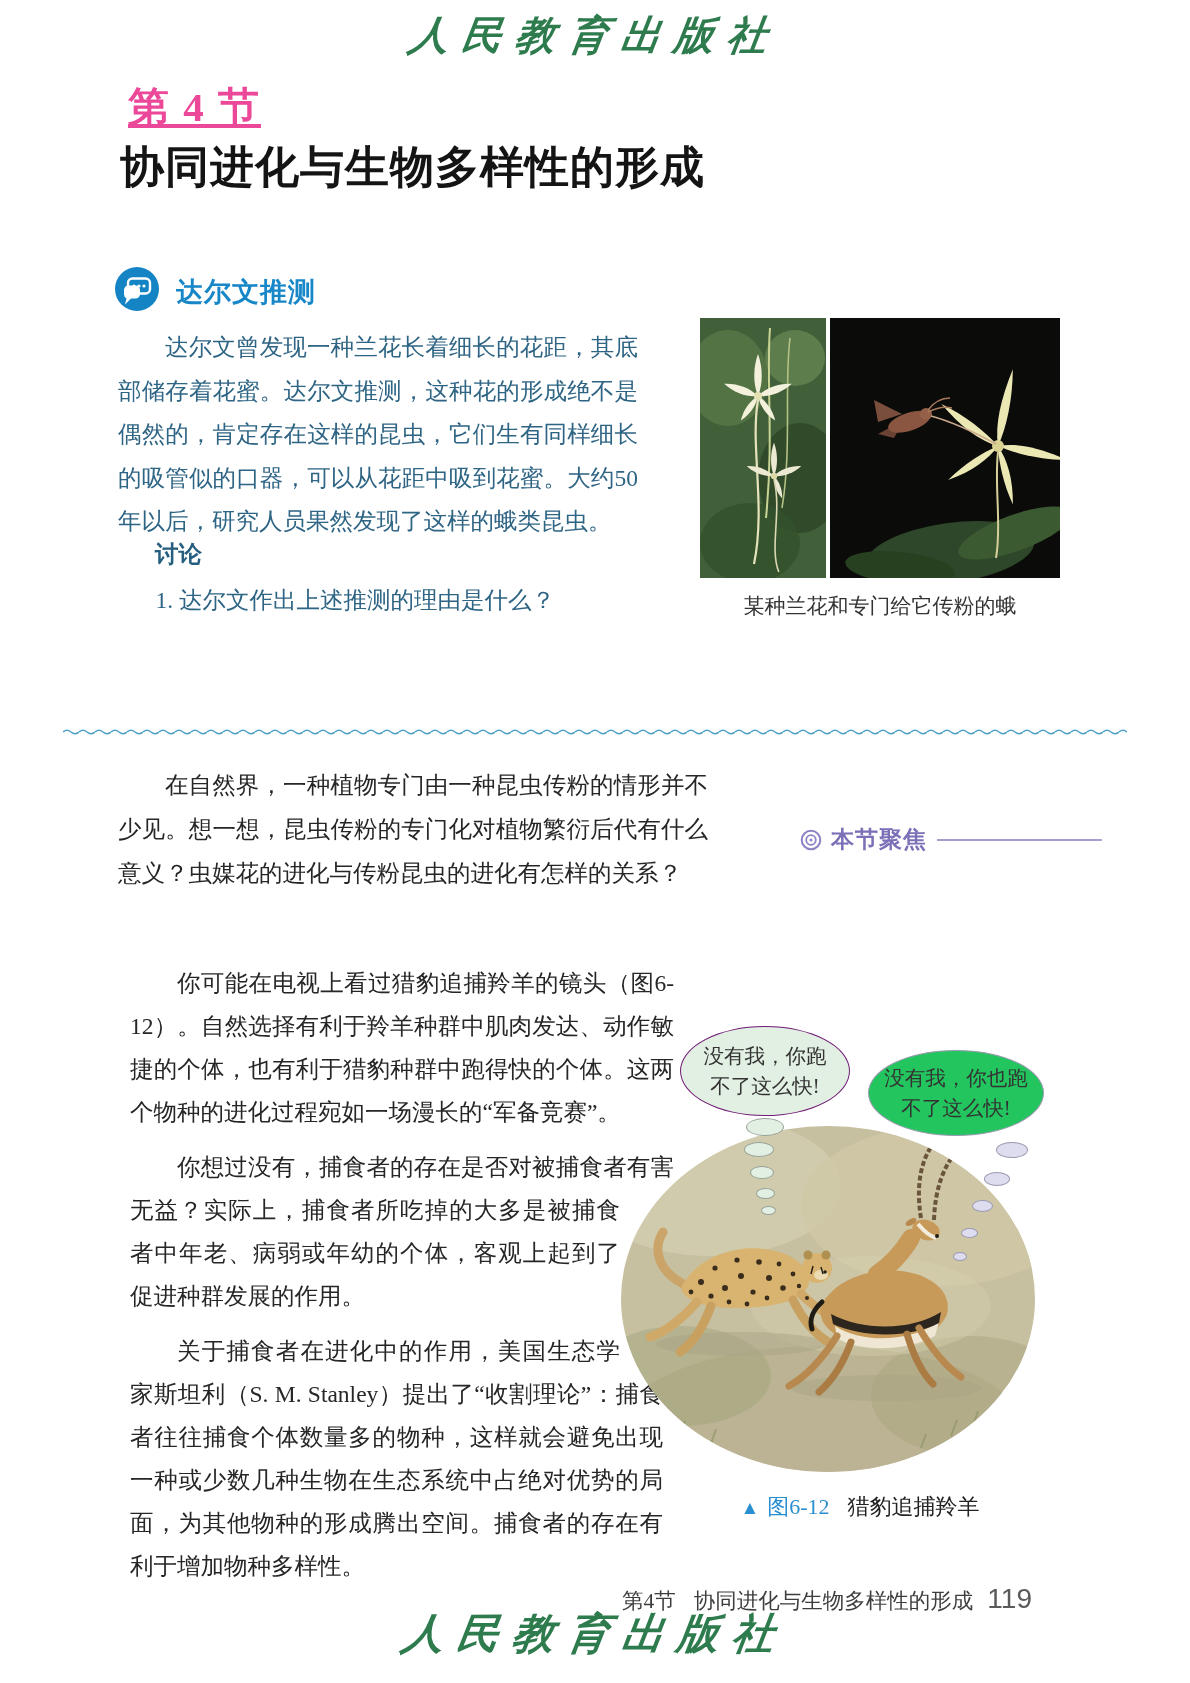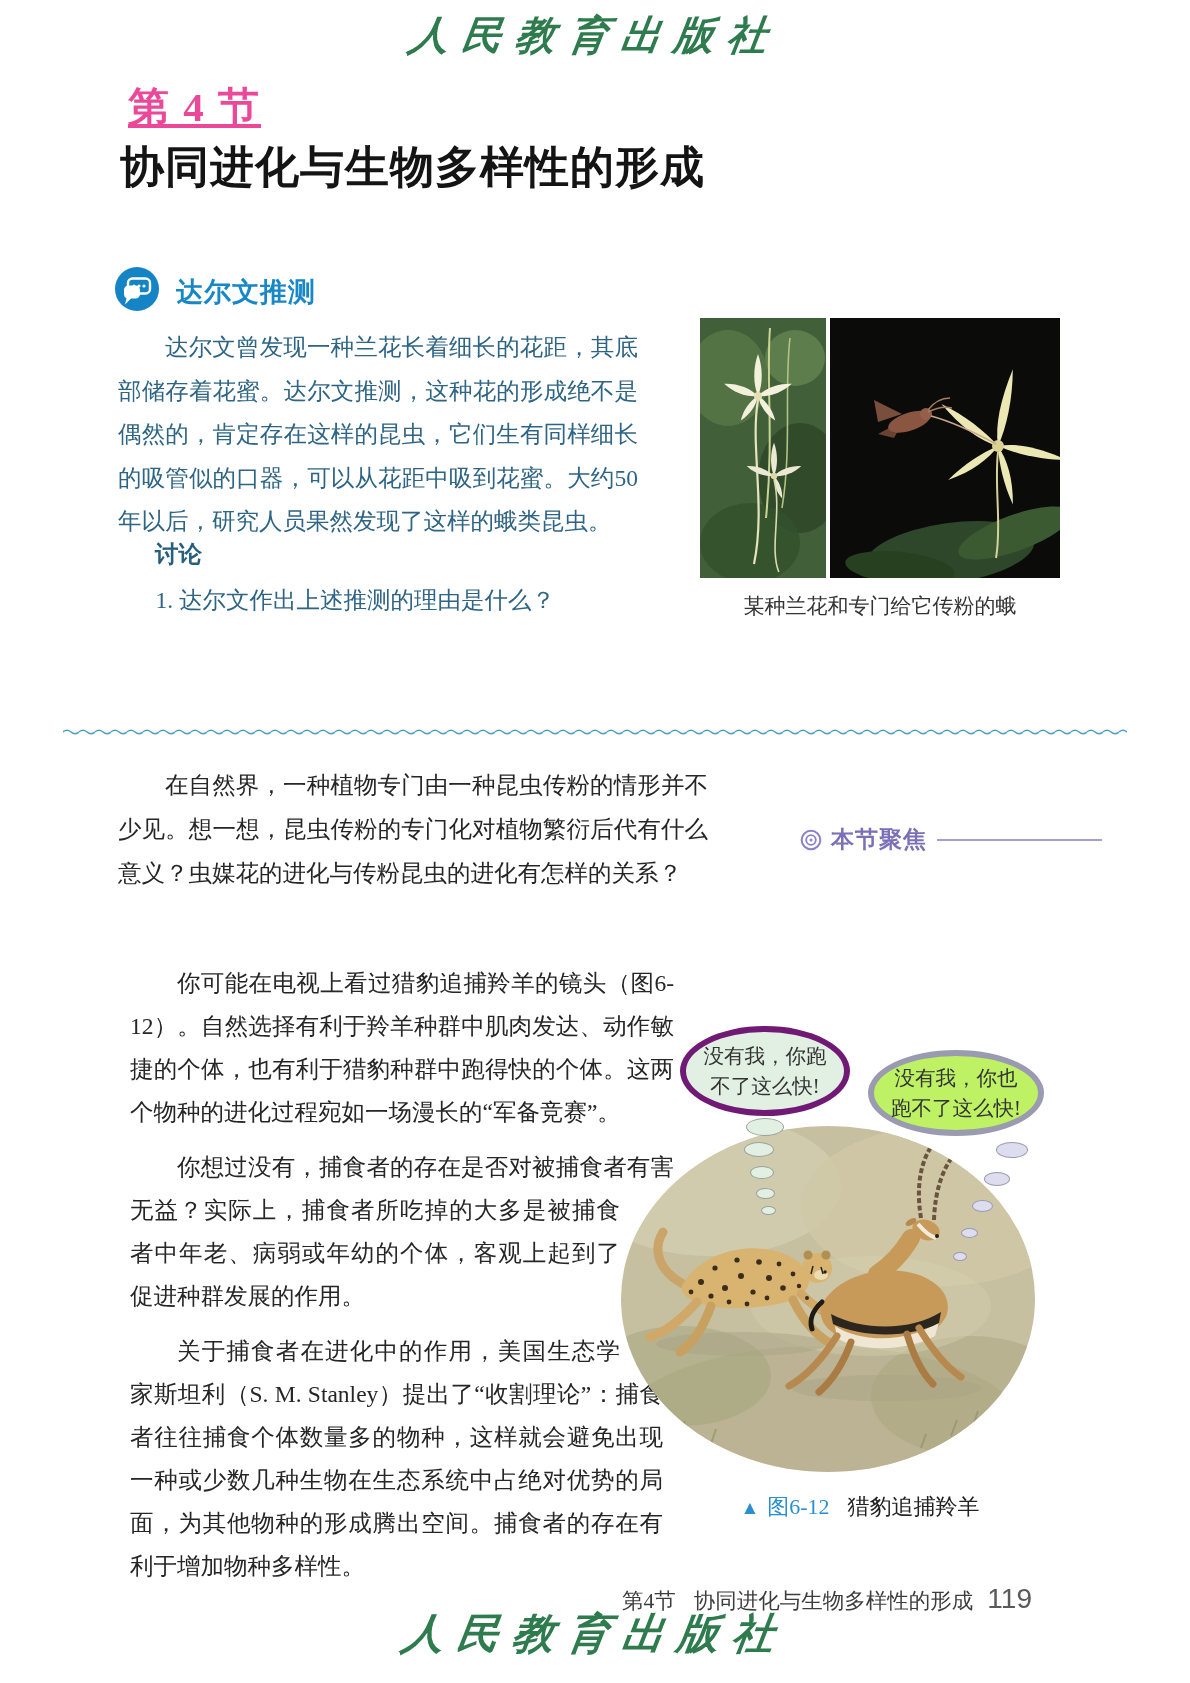--- a/index.html
+++ b/index.html
@@ -52,24 +52,24 @@
   .flow{top:950px;left:118px;width:590px;}
   .co-heading{font-size:26px;font-weight:bold;color:#1787c8;margin:0 0 12px 38px;letter-spacing:1px;}
   .flow p{margin:12px;font-size:23.5px;line-height:43px;color:#262626;text-indent:2em;text-align:justify;}
   .sp{float:right;clear:right;}
   .spA{width:34px;height:164px;margin-top:86px;}
   .spB{width:88px;height:172px;}
   .spC{width:45px;height:200px;}
 
   
   .oval-photo{top:1126px;left:621px;}
-  .bubble{position:absolute;border:6px solid #701a75;display:flex;align-items:center;justify-content:center;
+  .bubble{position:absolute;border:1px solid #701a75;display:flex;align-items:center;justify-content:center;
           text-align:center;border-radius:50%;font-size:20.5px;line-height:30px;color:#333;padding:6px 14px;box-sizing:border-box;}
   .bubble-left{top:1026px;left:680px;width:170px;height:90px;background:#e2f0e3;}
-  .bubble-right{top:1050px;left:868px;width:176px;height:86px;background:#bef264;border-color:#9a9ab0;}
+  .bubble-right{top:1050px;left:868px;width:176px;height:86px;background:#22c55e;border-color:#9a9ab0;}
   .tb{position:absolute;border-radius:50%;}
   .tb-l{background:#e2f0e3;border:1px solid #9aa39a;}
   .tb-r{background:#dedcef;border:1px solid #9a9ab0;}
   .fig-caption{top:1492px;left:660px;width:400px;text-align:center;font-size:22px;color:#222;}
   .fig-caption .mark{color:#2a8fd0;font-size:19px;margin-right:8px;}
   .fig-caption .lbl{color:#2a8fd0;margin-right:18px;}
 
   
   .footer{top:1583px;left:400px;width:632px;text-align:right;color:#3d3d3d;font-size:21.5px;}
   .footer .f-sec{margin-right:18px;}

